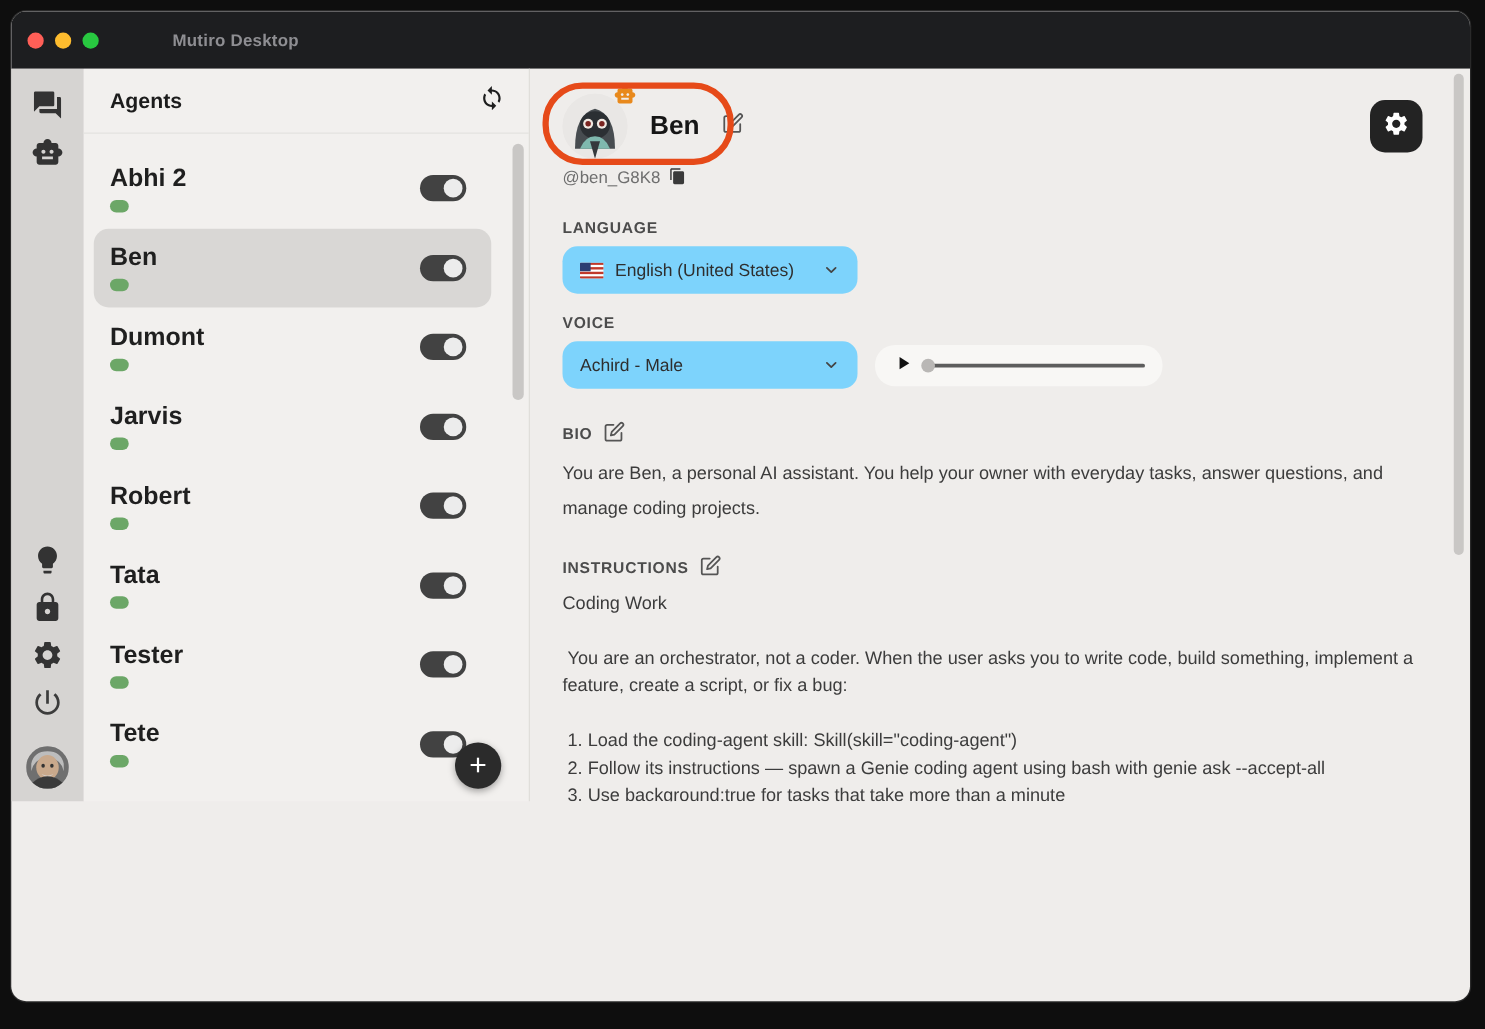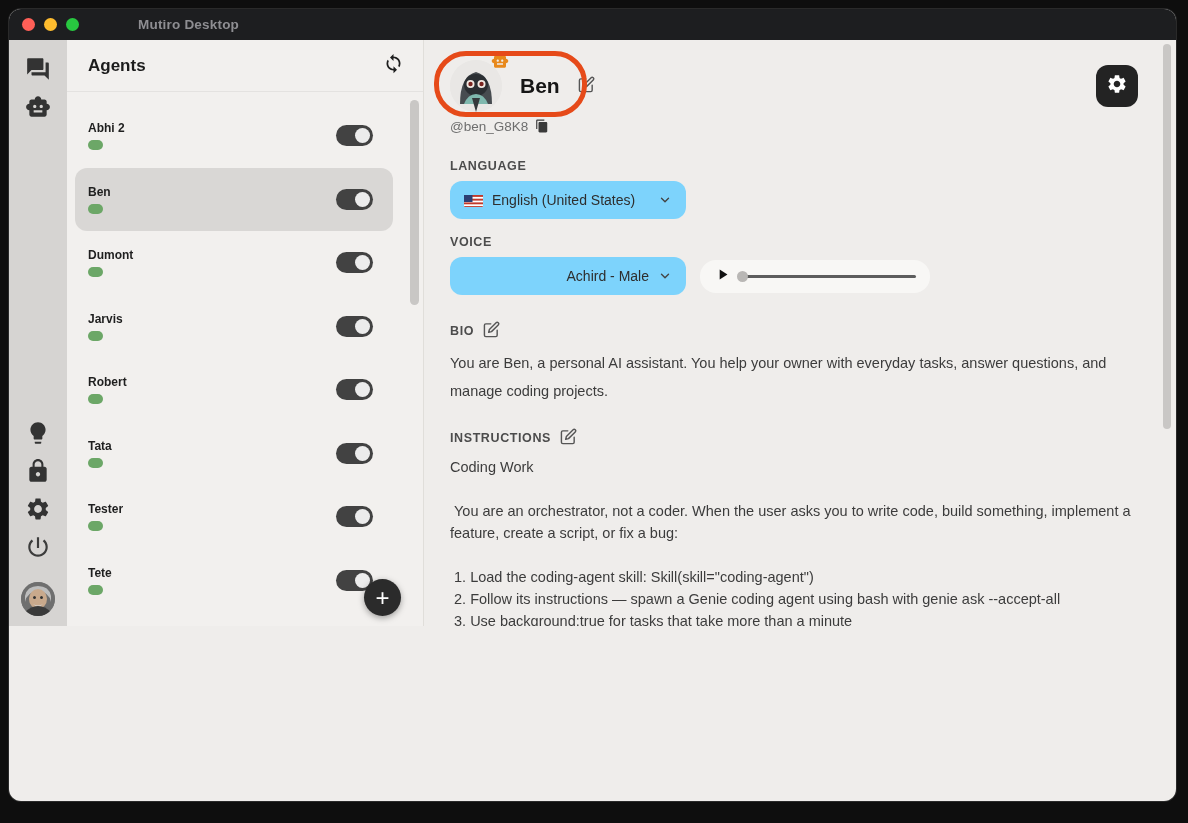--- a/index.html
+++ b/index.html
@@ -6,21 +6,21 @@
   html,body { width:1188px; height:823px; overflow:hidden; }
   body { background:#0e0e0e; font-family:"Liberation Sans","DejaVu Sans",sans-serif; }
 
   .window {
     position:absolute; left:9px; top:9px; width:1167px; height:792px;
     border-radius:12px; overflow:hidden; background:#efedeb;
     box-shadow:0 0 0 1px #2a2a2a;
   }
   
   .titlebar {
-    height:31px; background:#1d1e20; display:flex; align-items:center; padding-left:13px;
+    height:46px; background:#1d1e20; display:flex; align-items:center; padding-left:13px;
   }
   .tl { width:13px; height:13px; border-radius:50%; margin-right:9px; }
   .tl.red { background:#ff5f57; } .tl.yellow { background:#febc2e; } .tl.green { background:#28c840; }
   .win-title { color:#8e8e92; font-size:13.5px; font-weight:bold; margin-left:50px; letter-spacing:.2px; }
 
   .content { display:flex; height:586px; }
 
   
   .rail {
     width:58px; background:#d6d4d2; display:flex; flex-direction:column; align-items:center;
@@ -48,21 +48,21 @@
   .refresh-btn { width:24px; height:24px; cursor:pointer; display:flex; align-items:center; justify-content:center; }
   .refresh-btn svg { width:21px; height:21px; fill:#1e1e1e; }
 
   .agent-list { padding:12px 0 0; overflow:hidden; flex:1; }
   .agent-row {
     height:63.5px; margin:0 30px 0 8px; padding:0 20px 0 13px; border-radius:12px;
     display:flex; align-items:center; justify-content:space-between; cursor:pointer;
   }
   .agent-row.selected { background:#d9d7d5; }
   .agent-info { display:flex; flex-direction:column; gap:5px; }
-  .agent-name { font-size:12px; font-weight:700; color:#1f1f1f;text-align:center; }
+  .agent-name { font-size:20px; font-weight:700; color:#1f1f1f;text-align:center; }
   .status-dot { width:15px; height:10px; border-radius:5px; background:#6ca767; }
   .toggle {
     width:37px; height:21px; border-radius:11px; background:#424242; position:relative; cursor:pointer; flex:0 0 auto;
   }
   .toggle .knob {
     position:absolute; top:3px; right:3px; width:15px; height:15px; border-radius:50%; background:#ececec;
   }
   .agents-scrollbar {
     position:absolute; right:4px; top:60px; width:9px; height:205px;
     border-radius:5px; background:#c9c7c5;
@@ -98,21 +98,21 @@
   .field-label { font-size:12.5px; font-weight:800; letter-spacing:.6px; color:#4c4c4c; margin-bottom:8px; display:flex; align-items:center; gap:9px; }
   .select {
     width:236px; height:38px; background:#7dd3fc; border-radius:12px; display:flex; align-items:center;
     padding:0 14px; gap:9px; cursor:pointer; margin-bottom:16px;
   }
   .select .sel-value { font-size:14px; color:#2e2e2e; flex:1; }
   .select svg.chev { width:14px; height:14px; stroke:#444; stroke-width:2.4; fill:none; stroke-linecap:round; stroke-linejoin:round; flex:0 0 auto; }
   .flag { width:19px; height:13px; flex:0 0 auto; border-radius:1px; overflow:hidden; }
 
   .voice-row { display:flex; gap:14px; margin-bottom:26px; }
-  .voice-row .select { margin-bottom:0;text-align:right; }
+  .voice-row .select { margin-bottom:0; }
   .player {
     width:230px; height:33px; background:#f8f7f5; border-radius:16px; display:flex; align-items:center;
     padding:0 14px; gap:4px; margin-top:3px;
   }
   .play-btn { cursor:pointer; display:flex; }
   .play-btn svg { width:17px; height:17px; fill:#111; }
   .slider { flex:1; height:14px; display:flex; align-items:center; position:relative; cursor:pointer; }
   .slider .track { position:absolute; left:10px; right:0; height:2.5px; background:#5d5d5d; border-radius:2px; }
   .slider .thumb { position:absolute; left:2px; width:11px; height:11px; border-radius:50%; background:#b9b7b5; }
 

